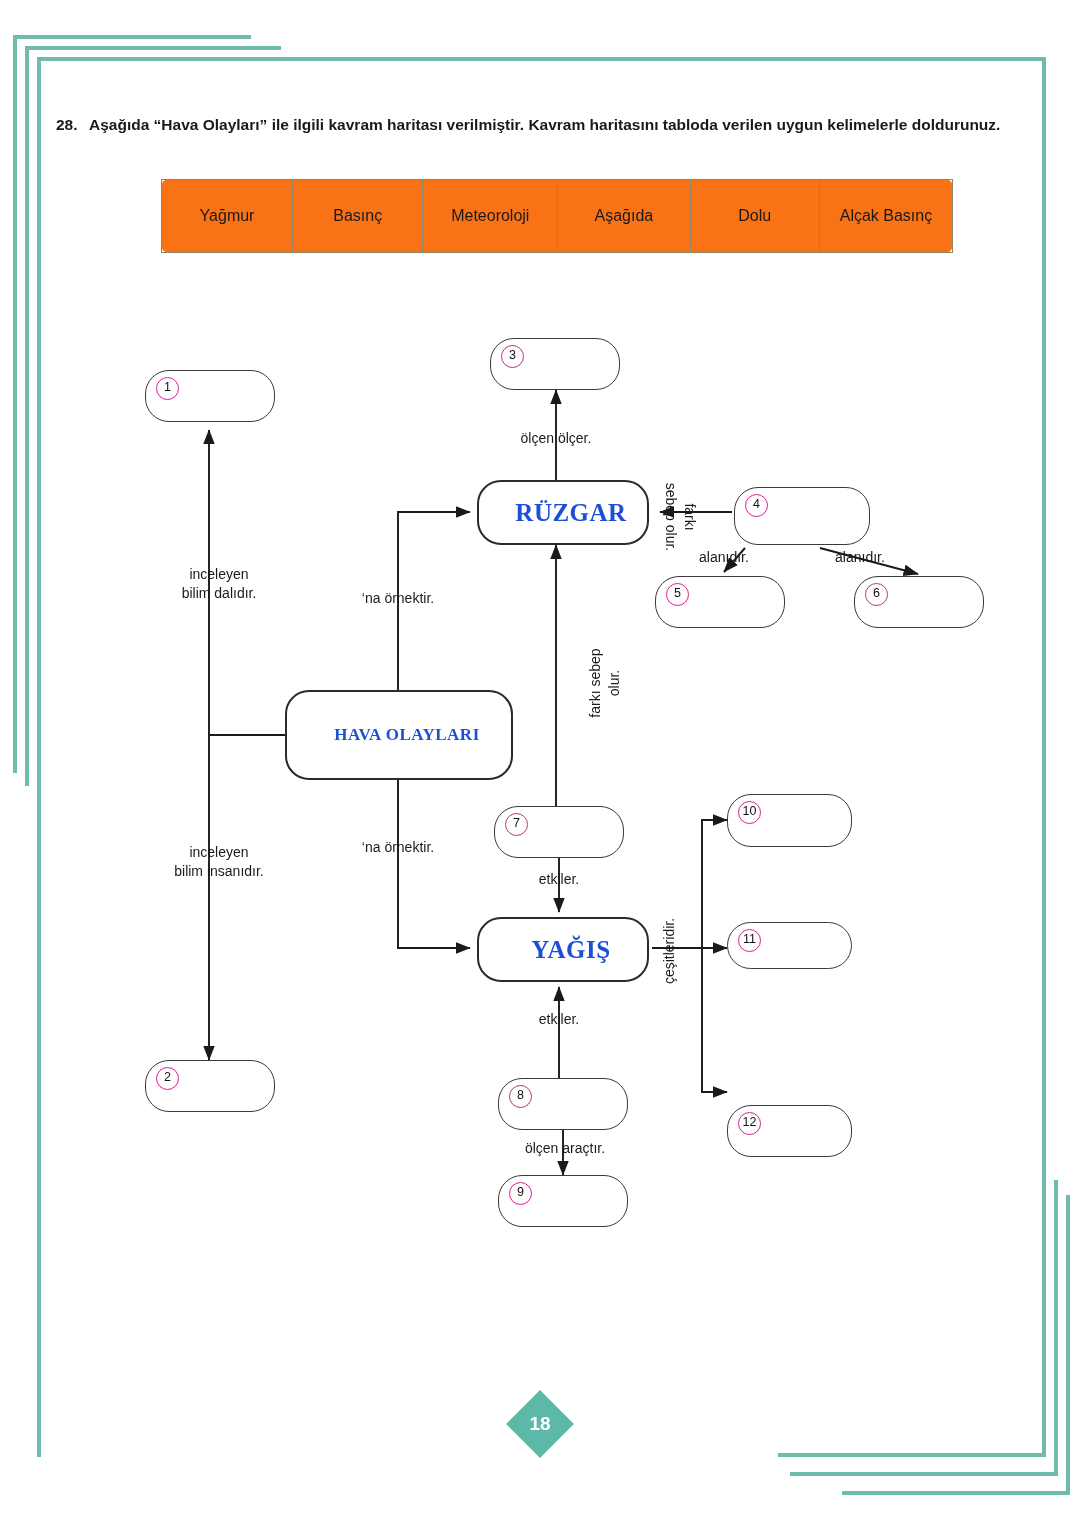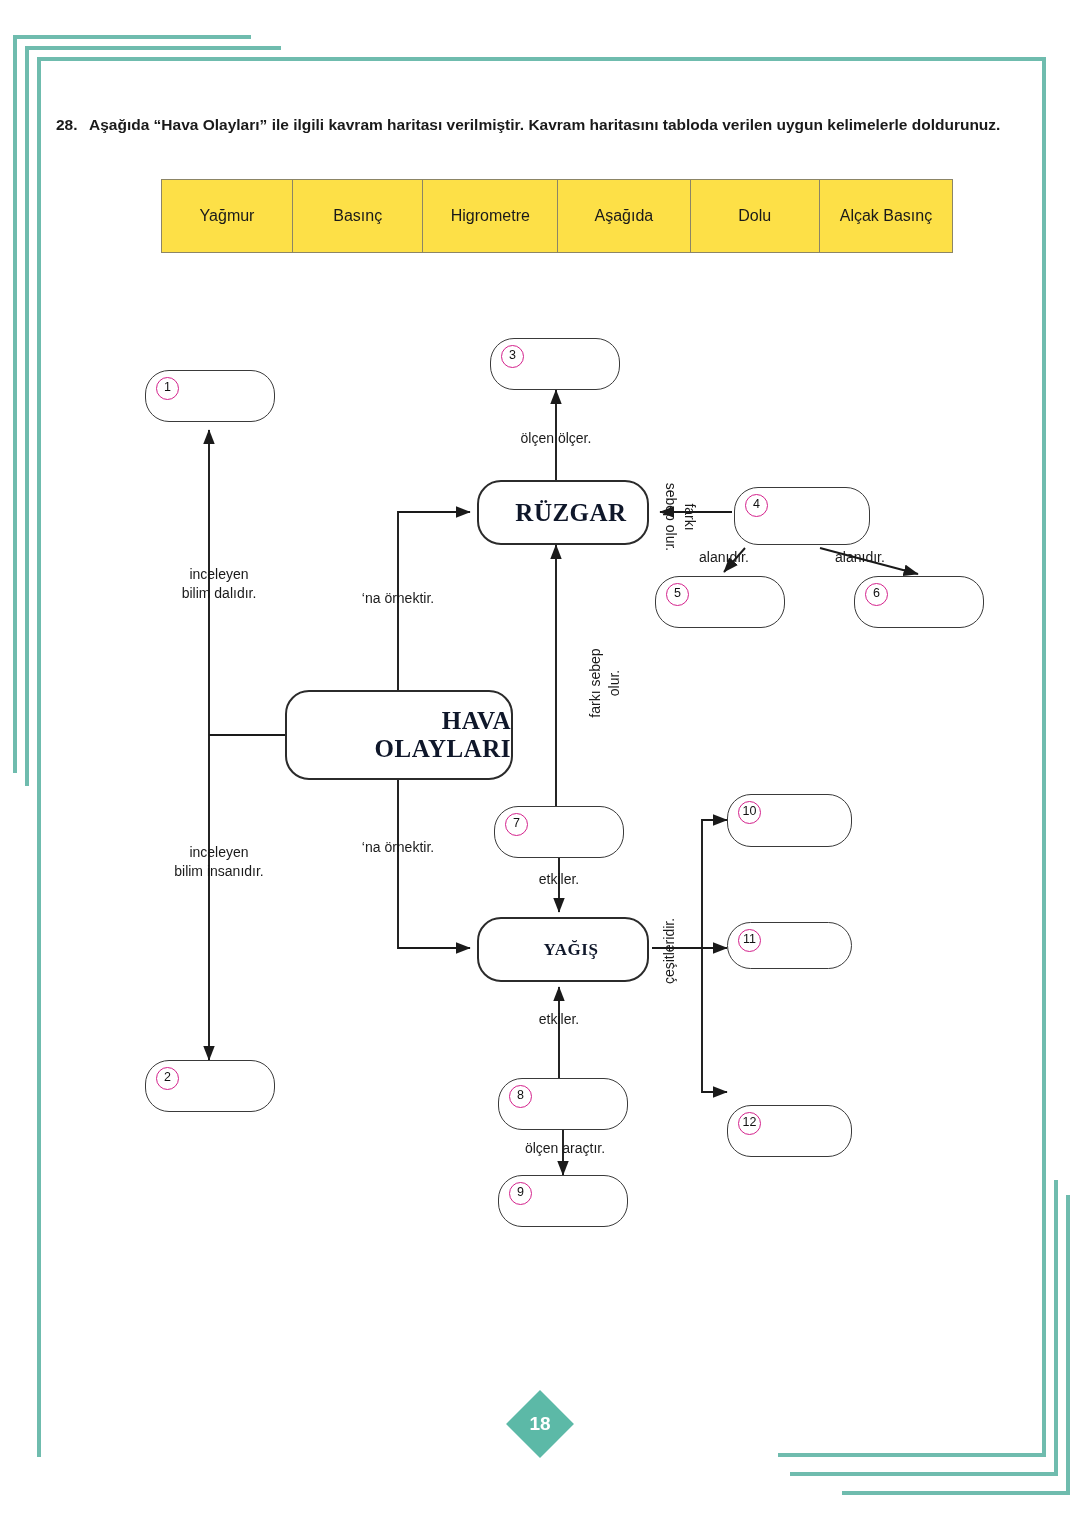--- a/index.html
+++ b/index.html
@@ -18,36 +18,36 @@
   .f-br-3{left:842px;top:1195px;width:228px;height:300px;border-width:0 4px 4px 0;}
 
   
   #question{position:absolute;left:56px;top:113px;width:980px;
     font-size:15.5px;font-weight:bold;line-height:1.55;color:#1a1a1a;}
   #question .qnum{position:absolute;left:0;top:0;}
   #question .qtext{display:block;margin-left:33px;}
 
   
   #wordbank{position:absolute;left:161px;top:179px;border-collapse:collapse;
-    width:792px;background:#fde047;}
+    width:792px;background:#f97316;border-radius:8px;}
   #wordbank td{border:1px solid #8c8566;text-align:center;vertical-align:middle;
     font-size:16px;color:#1a1a1a;height:68px;line-height:1.25;padding:2px 4px;}
 
   
   #map{position:absolute;left:0;top:0;width:1080px;height:1527px;}
 
   .node{position:absolute;box-sizing:border-box;background:#fff;
     border:1.4px solid #2b2b2b;border-radius:24px;}
   .node.blank{border-color:#3a3a3a;}
   .node .num{position:absolute;left:10px;top:6px;width:21px;height:21px;
     border:1.7px solid #d4228c;border-radius:50%;color:#111;font-size:12.5px;
     line-height:18px;text-align:center;font-family:"Liberation Sans",sans-serif;}
   .node .title{position:absolute;left:16px;right:0;top:50%;transform:translateY(-50%);
     text-align:center;font-family:"Liberation Serif",serif;font-weight:bold;
-    color:#0f172a;letter-spacing:.5px;}
+    color:#1d4ed8;letter-spacing:.5px;}
 
   .lab{position:absolute;font-size:14px;color:#1a1a1a;line-height:1.35;
     text-align:center;white-space:pre-line;}
   .lab.vert-cw{transform-origin:0 0;white-space:pre-line;text-align:center;}
 
   #map svg{position:absolute;left:0;top:0;width:1080px;height:1527px;overflow:visible;}
 
   
   #pageno{position:absolute;left:516px;top:1400px;width:48px;height:48px;
     background:#5cb9a7;transform:rotate(45deg);}
@@ -67,21 +67,21 @@
 <div id="question">
   <span class="qnum">28.</span>
   <span class="qtext">Aşağıda “Hava Olayları” ile ilgili kavram haritası verilmiştir. Kavram haritasını tabloda verilen uygun kelimelerle doldurunuz.</span>
 </div>
 
 <table id="wordbank">
   <tbody>
       <tr>
     <td style="width:131px">Yağmur</td>
     <td style="width:131px">Basınç</td>
-    <td style="width:132px">Higrometre</td>
+    <td style="width:132px">Meteoroloji</td>
     <td style="width:132px">Aşağıda</td>
     <td style="width:132px">Dolu</td>
     <td style="width:134px">Alçak
 Basınç</td>
   </tr>
 </tbody>
   </table>
 
 <div id="map">
 
@@ -117,29 +117,29 @@
       <path d="M563,1115 L563,1175" marker-end="url(#ah)"></path>
 
       <path d="M652,948 L727,948"></path>
       <path d="M702,948 L702,820 L727,820" marker-end="url(#ah)"></path>
       <path d="M702,948 L727,948" marker-end="url(#ah)"></path>
       <path d="M702,948 L702,1092 L727,1092" marker-end="url(#ah)"></path>
     </g>
   </svg>
 
   <div class="node" style="left:285px;top:690px;width:228px;height:90px;border-width:2px;">
-    <span class="title" style="font-size:25px;text-align:right;">HAVA OLAYLARI</span>
+    <span class="title" style="font-size:17px;">HAVA OLAYLARI</span>
   </div>
 
   <div class="node" style="left:477px;top:480px;width:172px;height:65px;border-width:2px;">
     <span class="title" style="font-size:25px;">RÜZGAR</span>
   </div>
 
   <div class="node" style="left:477px;top:917px;width:172px;height:65px;border-width:2px;">
-    <span class="title" style="font-size:17px;">YAĞIŞ</span>
+    <span class="title" style="font-size:25px;">YAĞIŞ</span>
   </div>
 
   <div class="node blank" style="left:145px;top:370px;width:130px;height:52px;">
     <span class="num">1</span>
   </div>
   <div class="node blank" style="left:145px;top:1060px;width:130px;height:52px;">
     <span class="num">2</span>
   </div>
   <div class="node blank" style="left:490px;top:338px;width:130px;height:52px;">
     <span class="num">3</span>

